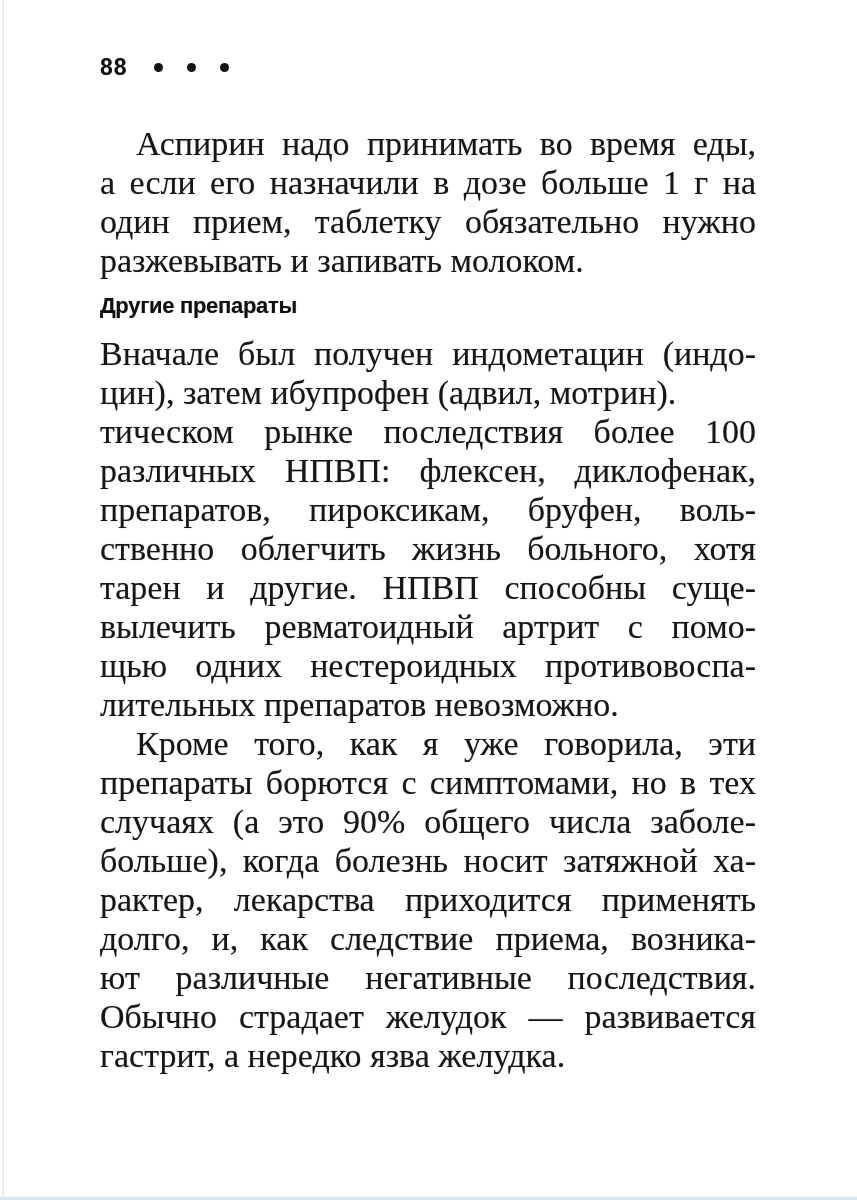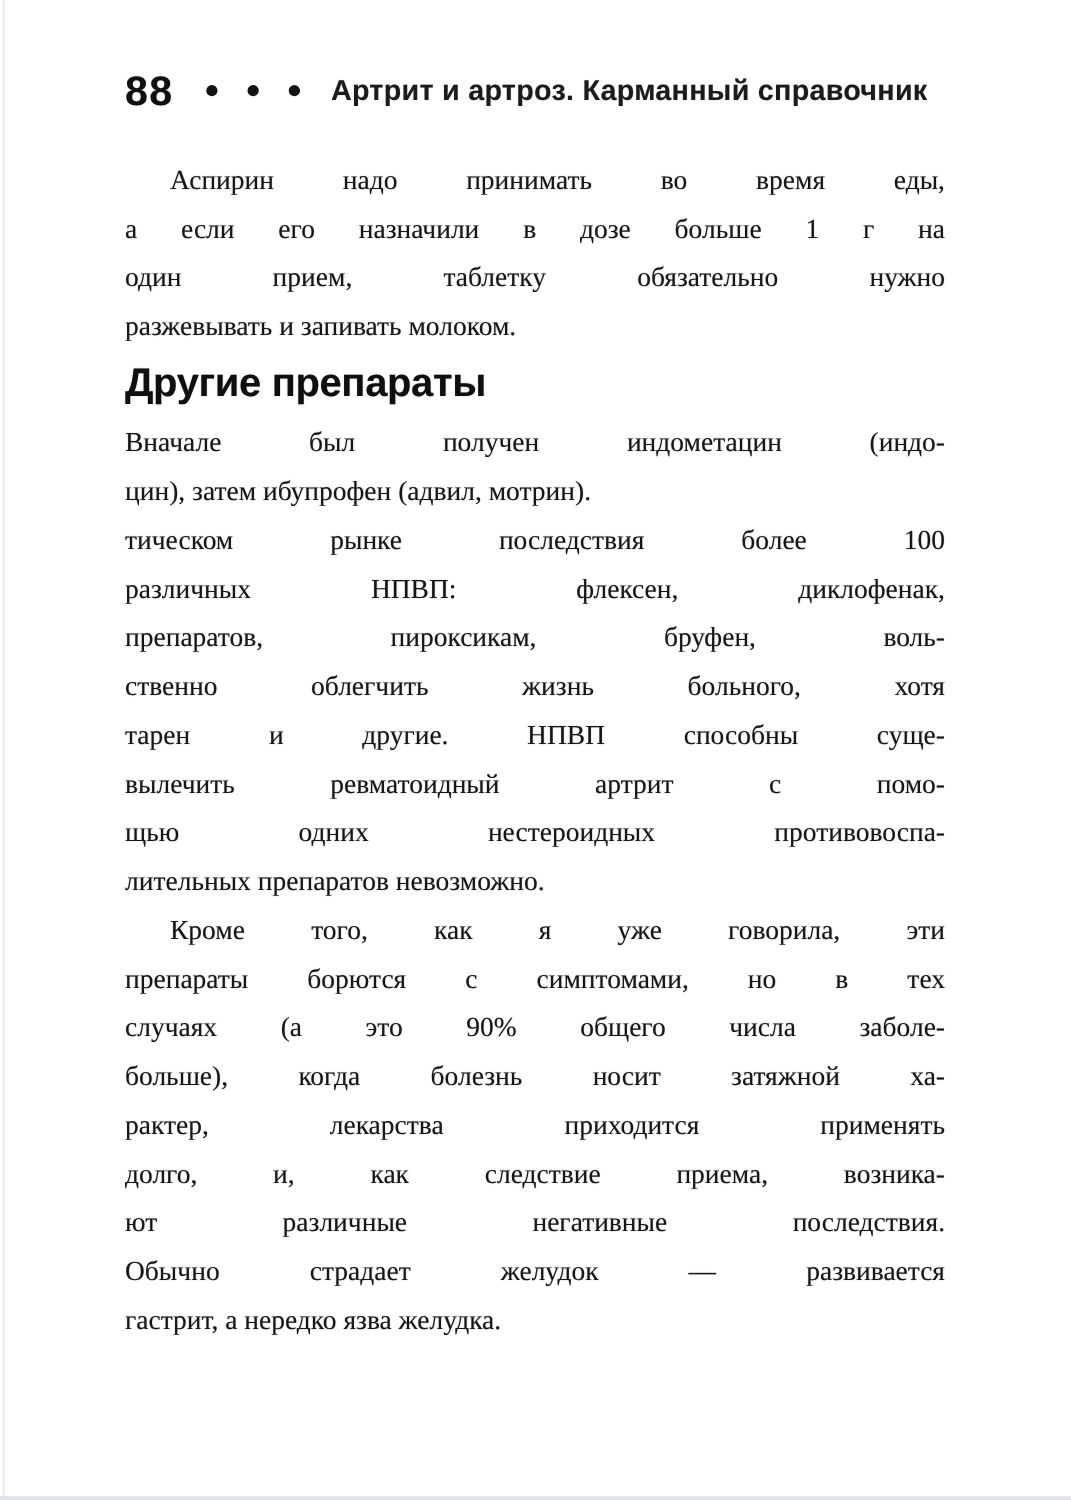--- a/index.html
+++ b/index.html
@@ -34,21 +34,21 @@
   .page-header {
     position: absolute;
     top: 56px;
     left: 100px;
     right: 90px;
     display: flex;
     align-items: center;
     font-family: "Liberation Sans", sans-serif;
   }
   .page-number {
-    font-size: 33px;
+    font-size: 23px;
     font-weight: bold;
     color: #101010;
     letter-spacing: 1px;
     line-height: 1;
     text-shadow: 0 0 1px rgba(0,0,0,0.35);
   }
   .header-dots {
     display: flex;
     align-items: center;
     margin-left: 26px;
@@ -72,56 +72,55 @@
 
   
   .page-content {
     position: absolute;
     top: 124px;
     left: 100px;
     width: 656px;
   }
   .paragraph { margin: 0; }
   .line {
-    font-size: 22px;
+    font-size: 34px;
     line-height: 39px;
     text-align: justify;
     text-align-last: justify;
     color: #161616;
     text-shadow: 0 0 1px rgba(0,0,0,0.38);
     white-space: normal;
   }
   .line.last { text-align-last: left; }
   .line.indent { text-indent: 36px; }
 
   .section-heading {
     font-family: "Liberation Sans", sans-serif;
     font-weight: bold;
-    font-size: 32px;
+    font-size: 22px;
     line-height: 34px;
     color: #0f0f0f;
     letter-spacing: -0.3px;
     margin: 9px 0 11px 0;
     text-shadow: 0 0 1px rgba(0,0,0,0.35);
   }
 </style>
 </head>
 <body>
 
 <div class="edge-left"></div>
 <div class="edge-bottom"></div>
 
 <div class="page-header">
   <span class="page-number">88</span>
   <span class="header-dots">
       <span class="dot"></span>
       <span class="dot"></span>
       <span class="dot"></span>
     </span>
-  <span class="header-title">Артрит и артроз. Карманный справочник</span>
 </div>
 
 <div class="page-content">
     <div class="paragraph">
       <div class="line indent">Аспирин надо принимать во время еды,</div>
       <div class="line">а если его назначили в дозе больше 1 г на</div>
       <div class="line">один прием, таблетку обязательно нужно</div>
       <div class="line last">разжевывать и запивать молоком.</div>
     </div>
     <div class="section-heading">Другие препараты</div>

